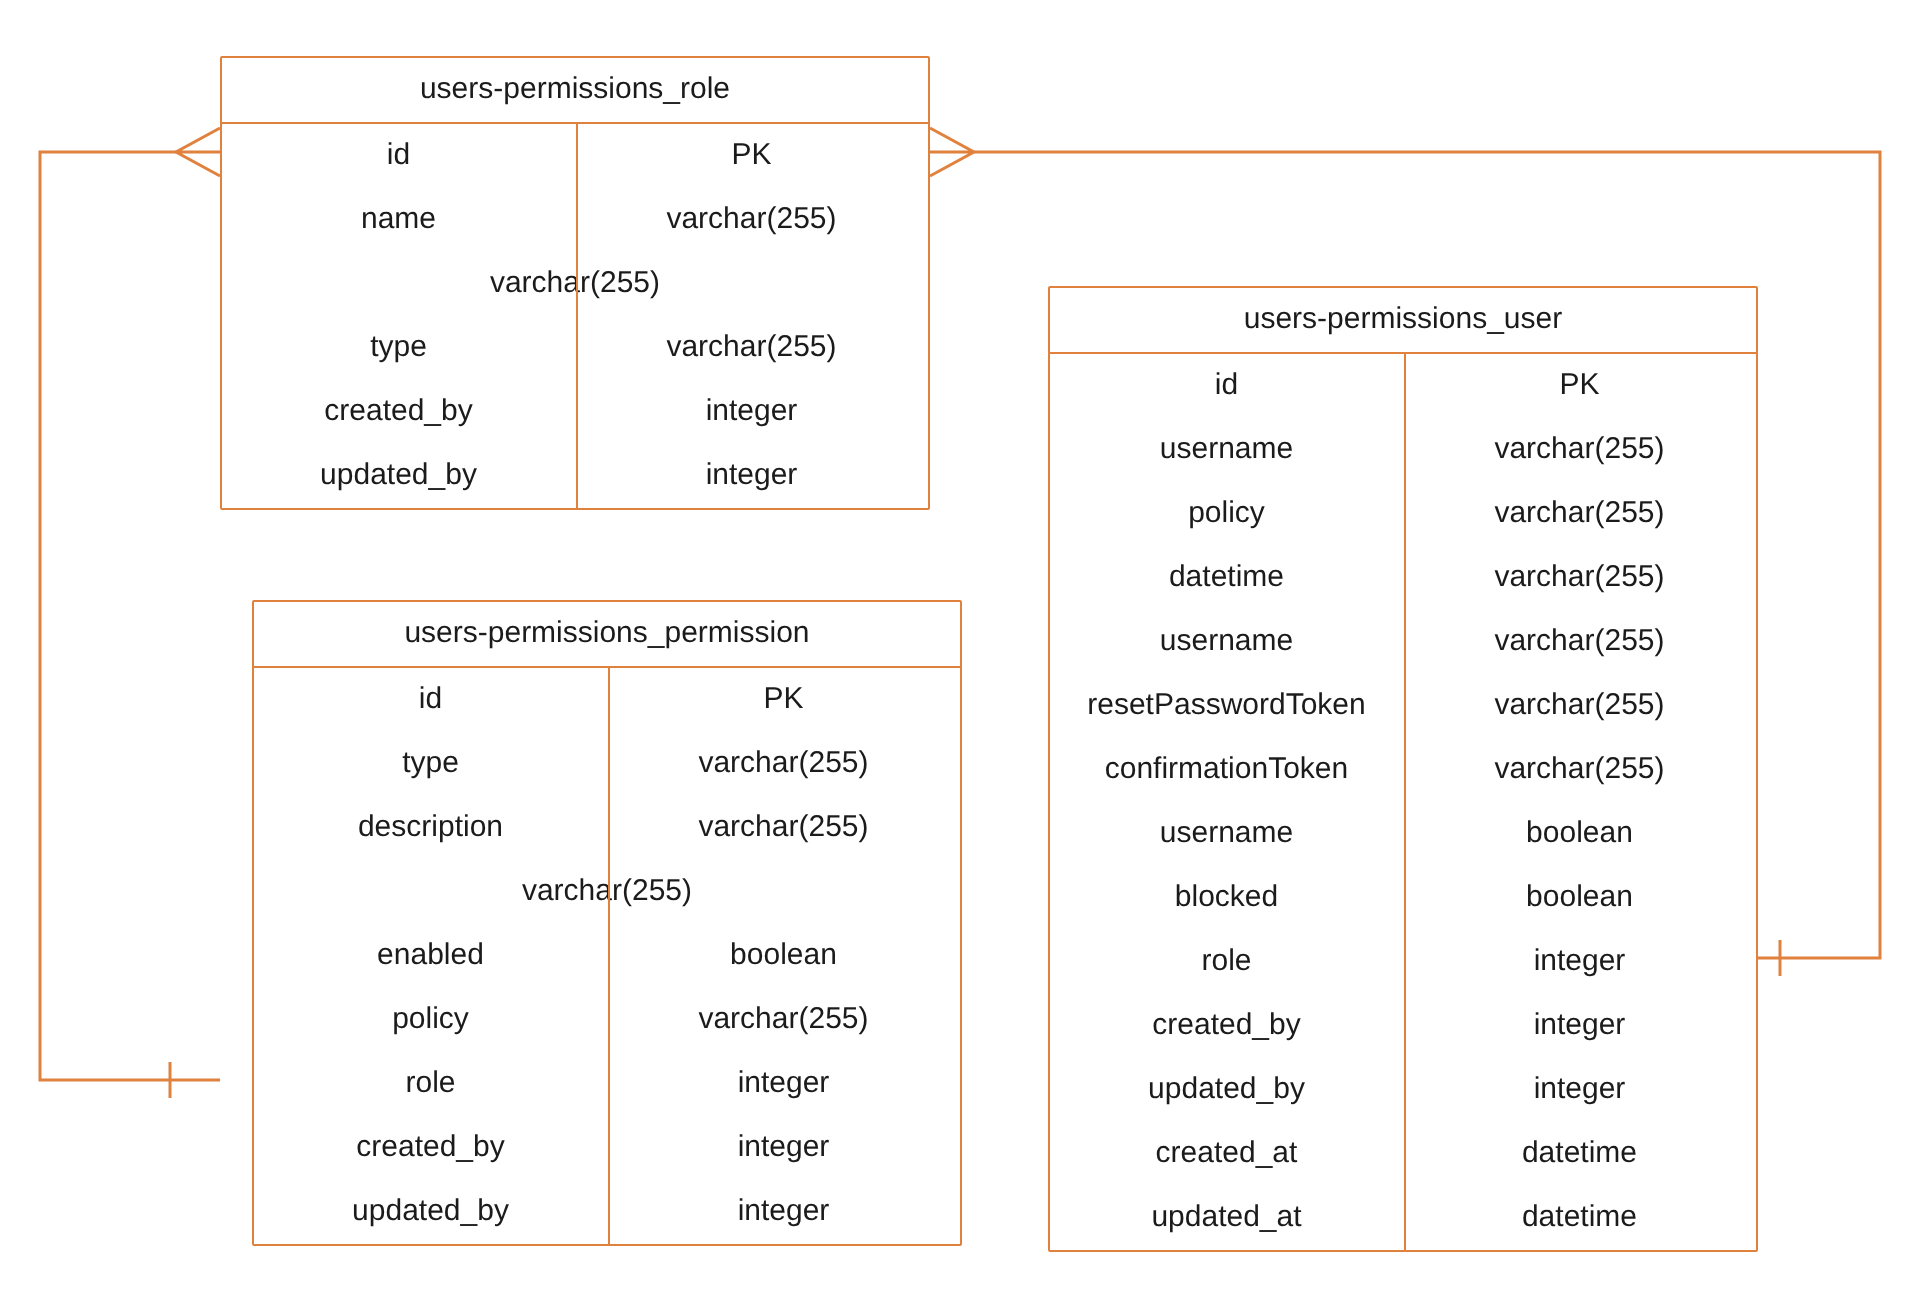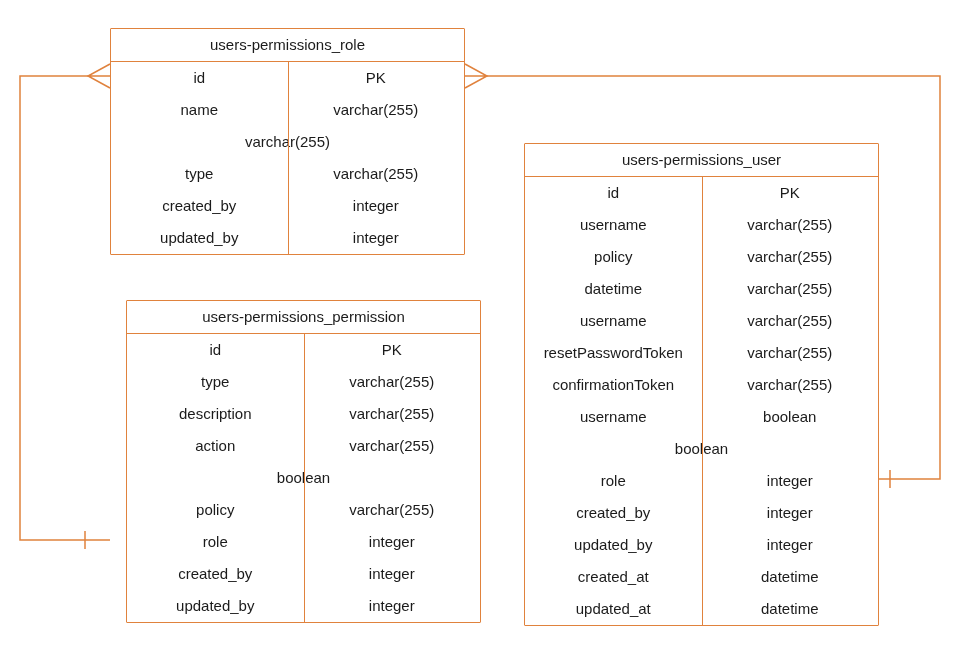--- a/index.html
+++ b/index.html
@@ -121,24 +121,24 @@
         </div>
         <div class="row">
           <div class="cell">type</div>
           <div class="cell">varchar(255)</div>
         </div>
         <div class="row">
           <div class="cell">description</div>
           <div class="cell">varchar(255)</div>
         </div>
         <div class="row">
-          <div class="cell">action</div>
-          <div class="cell">varchar(255)</div>
-        </div>
-        <div class="row">
+          <div class="cell">varchar(255)</div>
+        </div>
+        <div class="row">
+          <div class="cell">enabled</div>
           <div class="cell">boolean</div>
         </div>
         <div class="row">
           <div class="cell">policy</div>
           <div class="cell">varchar(255)</div>
         </div>
         <div class="row">
           <div class="cell">role</div>
           <div class="cell">integer</div>
         </div>
@@ -182,20 +182,21 @@
         </div>
         <div class="row">
           <div class="cell">confirmationToken</div>
           <div class="cell">varchar(255)</div>
         </div>
         <div class="row">
           <div class="cell">username</div>
           <div class="cell">boolean</div>
         </div>
         <div class="row">
+          <div class="cell">blocked</div>
           <div class="cell">boolean</div>
         </div>
         <div class="row">
           <div class="cell">role</div>
           <div class="cell">integer</div>
         </div>
         <div class="row">
           <div class="cell">created_by</div>
           <div class="cell">integer</div>
         </div>

